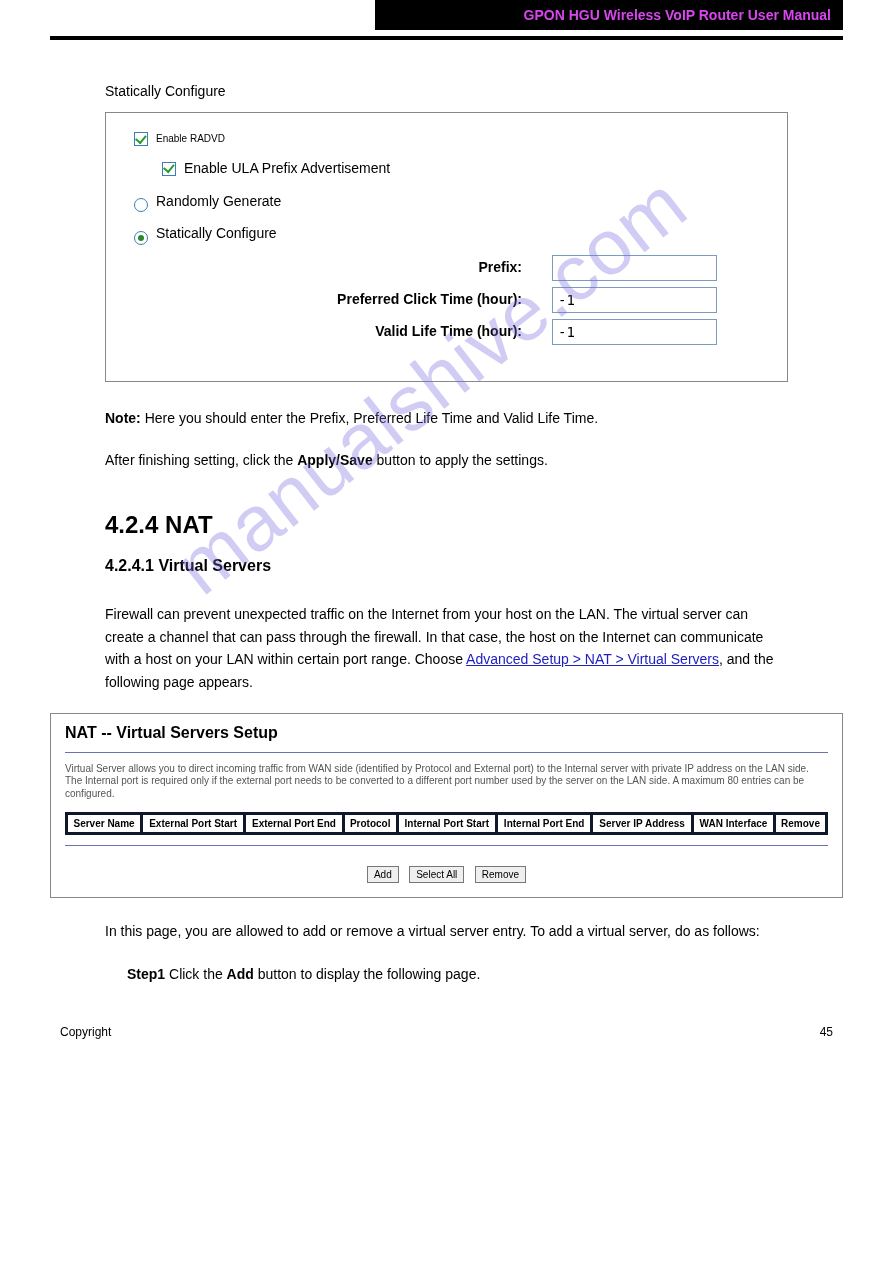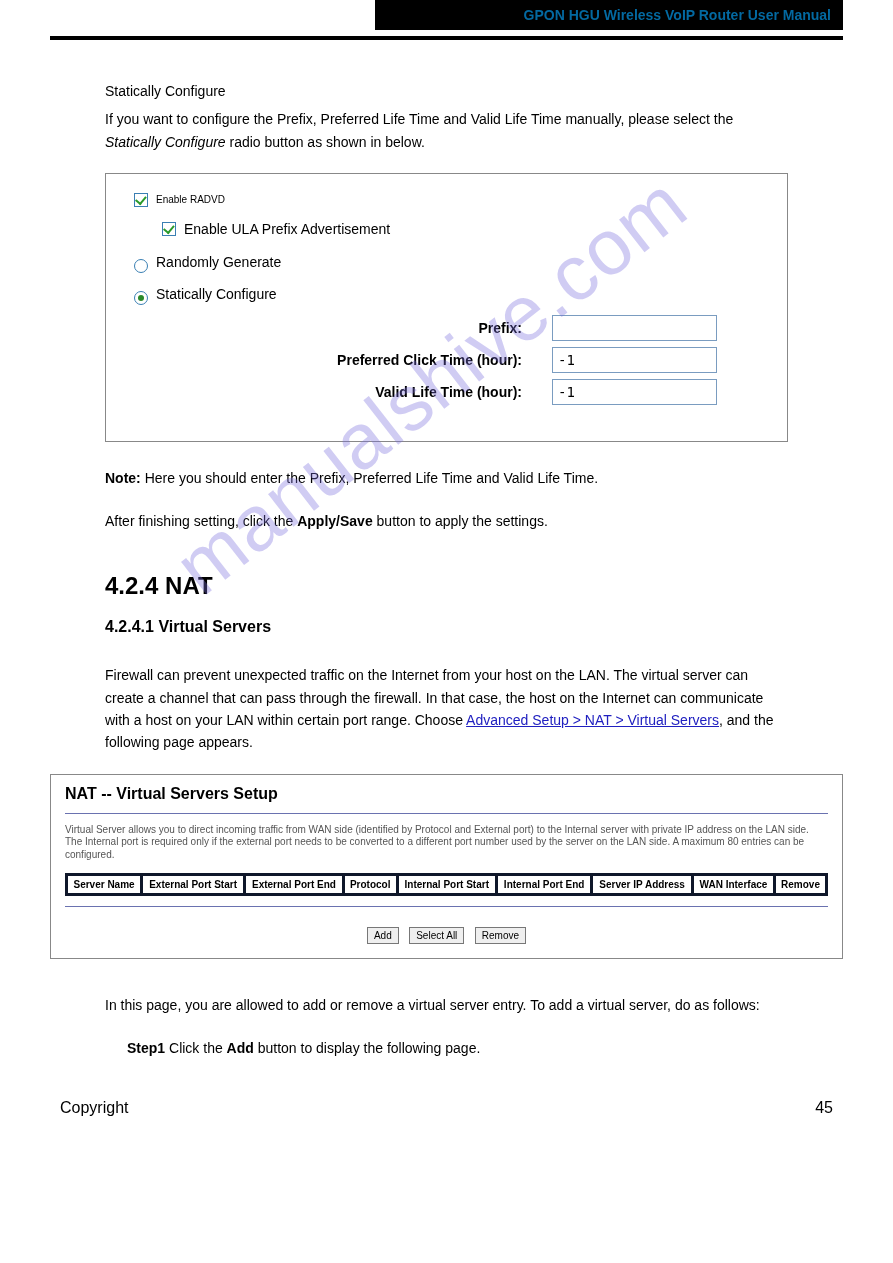--- a/index.html
+++ b/index.html
@@ -1,66 +1,63 @@
 <!DOCTYPE html>
 <html><head>
 <meta charset="utf-8">
 <style>
   * { box-sizing: border-box; margin: 0; padding: 0; }
   body { font-family: Arial, sans-serif; background: #fff; color: #000; width: 893px; position: relative; }
   .page { padding: 0 50px 80px 50px; position: relative; }
   .header-wrap { display: flex; margin-bottom: 6px; }
   .header-left { flex: 0 0 325px; }
-  .header-right { flex: 1; background: #000; height: 30px; color: #0369a1; display: flex; align-items: center; justify-content: flex-end; padding: 0 12px; font-size: 14px; font-weight: bold; }
+  .header-right { flex: 1; background: #000; height: 30px; color: #d946ef; display: flex; align-items: center; justify-content: flex-end; padding: 0 12px; font-size: 14px; font-weight: bold; }
   .hr-main { border: none; border-top: 4px solid #000; margin-bottom: 40px; }
   .content { padding: 0 55px; font-size: 14px; line-height: 1.6; color: #000; }
   .section-heading { font-size: 14px; margin-bottom: 6px; }
   .para { margin-bottom: 20px; }
   .italic { font-style: italic; }
   .panel { border: 1px solid #888; background: #fff; margin: 10px 0 25px 0; padding: 14px 0 30px 0; position: relative; }
   .p1-row { display: flex; align-items: center; margin: 4px 0 10px 28px; font-size: 10px; }
   .p1-row2 { display: flex; align-items: center; margin: 2px 0 10px 56px; font-size: 14px; }
   .p1-row3 { display: flex; align-items: flex-end; margin: 4px 0 10px 28px; font-size: 14px; }
   .chkbox { width: 14px; height: 14px; border: 1px solid #3a7fb3; margin-right: 8px; display: inline-flex; align-items: center; justify-content: center; }
   .chk-tick { width: 10px; height: 7px; border-left: 2px solid #2a9a2a; border-bottom: 2px solid #2a9a2a; transform: rotate(-50deg) translate(1px,-1px); }
   .radio { width: 14px; height: 14px; border: 1px solid #3a7fb3; border-radius: 50%; margin-right: 8px; display: inline-flex; align-items: center; justify-content: center; }
   .radio-dot { width: 6px; height: 6px; border-radius: 50%; background: #2a8a2a; }
   .field-row { display: flex; align-items: center; margin: 6px 70px 6px 0; }
   .field-label { flex: 1; text-align: right; font-weight: bold; font-size: 14px; padding-right: 30px; }
   .field-input { width: 165px; height: 26px; border: 1px solid #7a9cc0; background: #fff; font-family: monospace; font-size: 14px; padding: 0 5px; }
   .wm { position: absolute; top: 340px; left: 120px; transform: rotate(-38deg); font-size: 78px; color: rgba(120,110,220,0.35); font-weight: normal; pointer-events: none; letter-spacing: 1px; }
   .sub-head { font-size: 24px; font-weight: bold; margin: 35px 0 8px 0; }
   .sub-sub { font-size: 16px; font-weight: bold; margin: 8px 0 25px 0; }
   .blue-link { color: #2020c0; text-decoration: underline; }
-  .panel2 { border: 1px solid #888; background: #fff; margin: 10px 0 35px 0; padding: 10px 14px 14px 14px; }
+  .panel2 { border: 1px solid #888; background: #fff; margin: 10px 0 22px 0; padding: 10px 14px 14px 14px; }
   .p2-title { font-size: 16px; font-weight: bold; margin-bottom: 10px; }
   .p2-hr { border: none; border-top: 1px solid #6a72b0; margin: 6px 0 10px 0; }
   .p2-desc { font-size: 10px; color: #555; margin-bottom: 12px; line-height: 1.25; }
   .tbl { border-collapse: collapse; width: 100%; margin-bottom: 10px; }
   .tbl th { border: 3px solid #0f172a; font-size: 10px; font-weight: bold; padding: 3px 4px; background: #fff; }
   .btn-row { text-align: center; margin-top: 18px; }
   .btn { display: inline-block; border: 1px solid #777; background: #efefef; font-size: 10px; padding: 2px 6px; margin: 0 3px; }
-  .footer { display: flex; justify-content: space-between; font-size: 16px; margin-top: 40px; padding: 0 10px; }
+  .footer { display: flex; justify-content: space-between; font-size: 12px; margin-top: 40px; padding: 0 10px; }
   .indent { padding-left: 22px; }
 </style>
 </head>
 <body>
 
 <div class="page">
   <div class="header-wrap">
     <div class="header-left"></div>
     <div class="header-right">GPON HGU Wireless VoIP Router User Manual</div>
   </div>
   <hr class="hr-main">
 
   <div class="content">
     <div class="section-heading">Statically Configure</div>
-    <div class="para">
-      <span>If you want to configure the Prefix, Preferred Life Time and Valid Life Time manually, please select the </span><span class="italic">Statically Configure</span><span> radio button as shown in below.</span>
-    </div>
 
     <div class="panel">
       <div class="p1-row">
         <span class="chkbox">
             <span class="chk-tick"></span>
           </span>
         <span>Enable RADVD</span>
       </div>
       <div class="p1-row2">
         <span class="chkbox">

